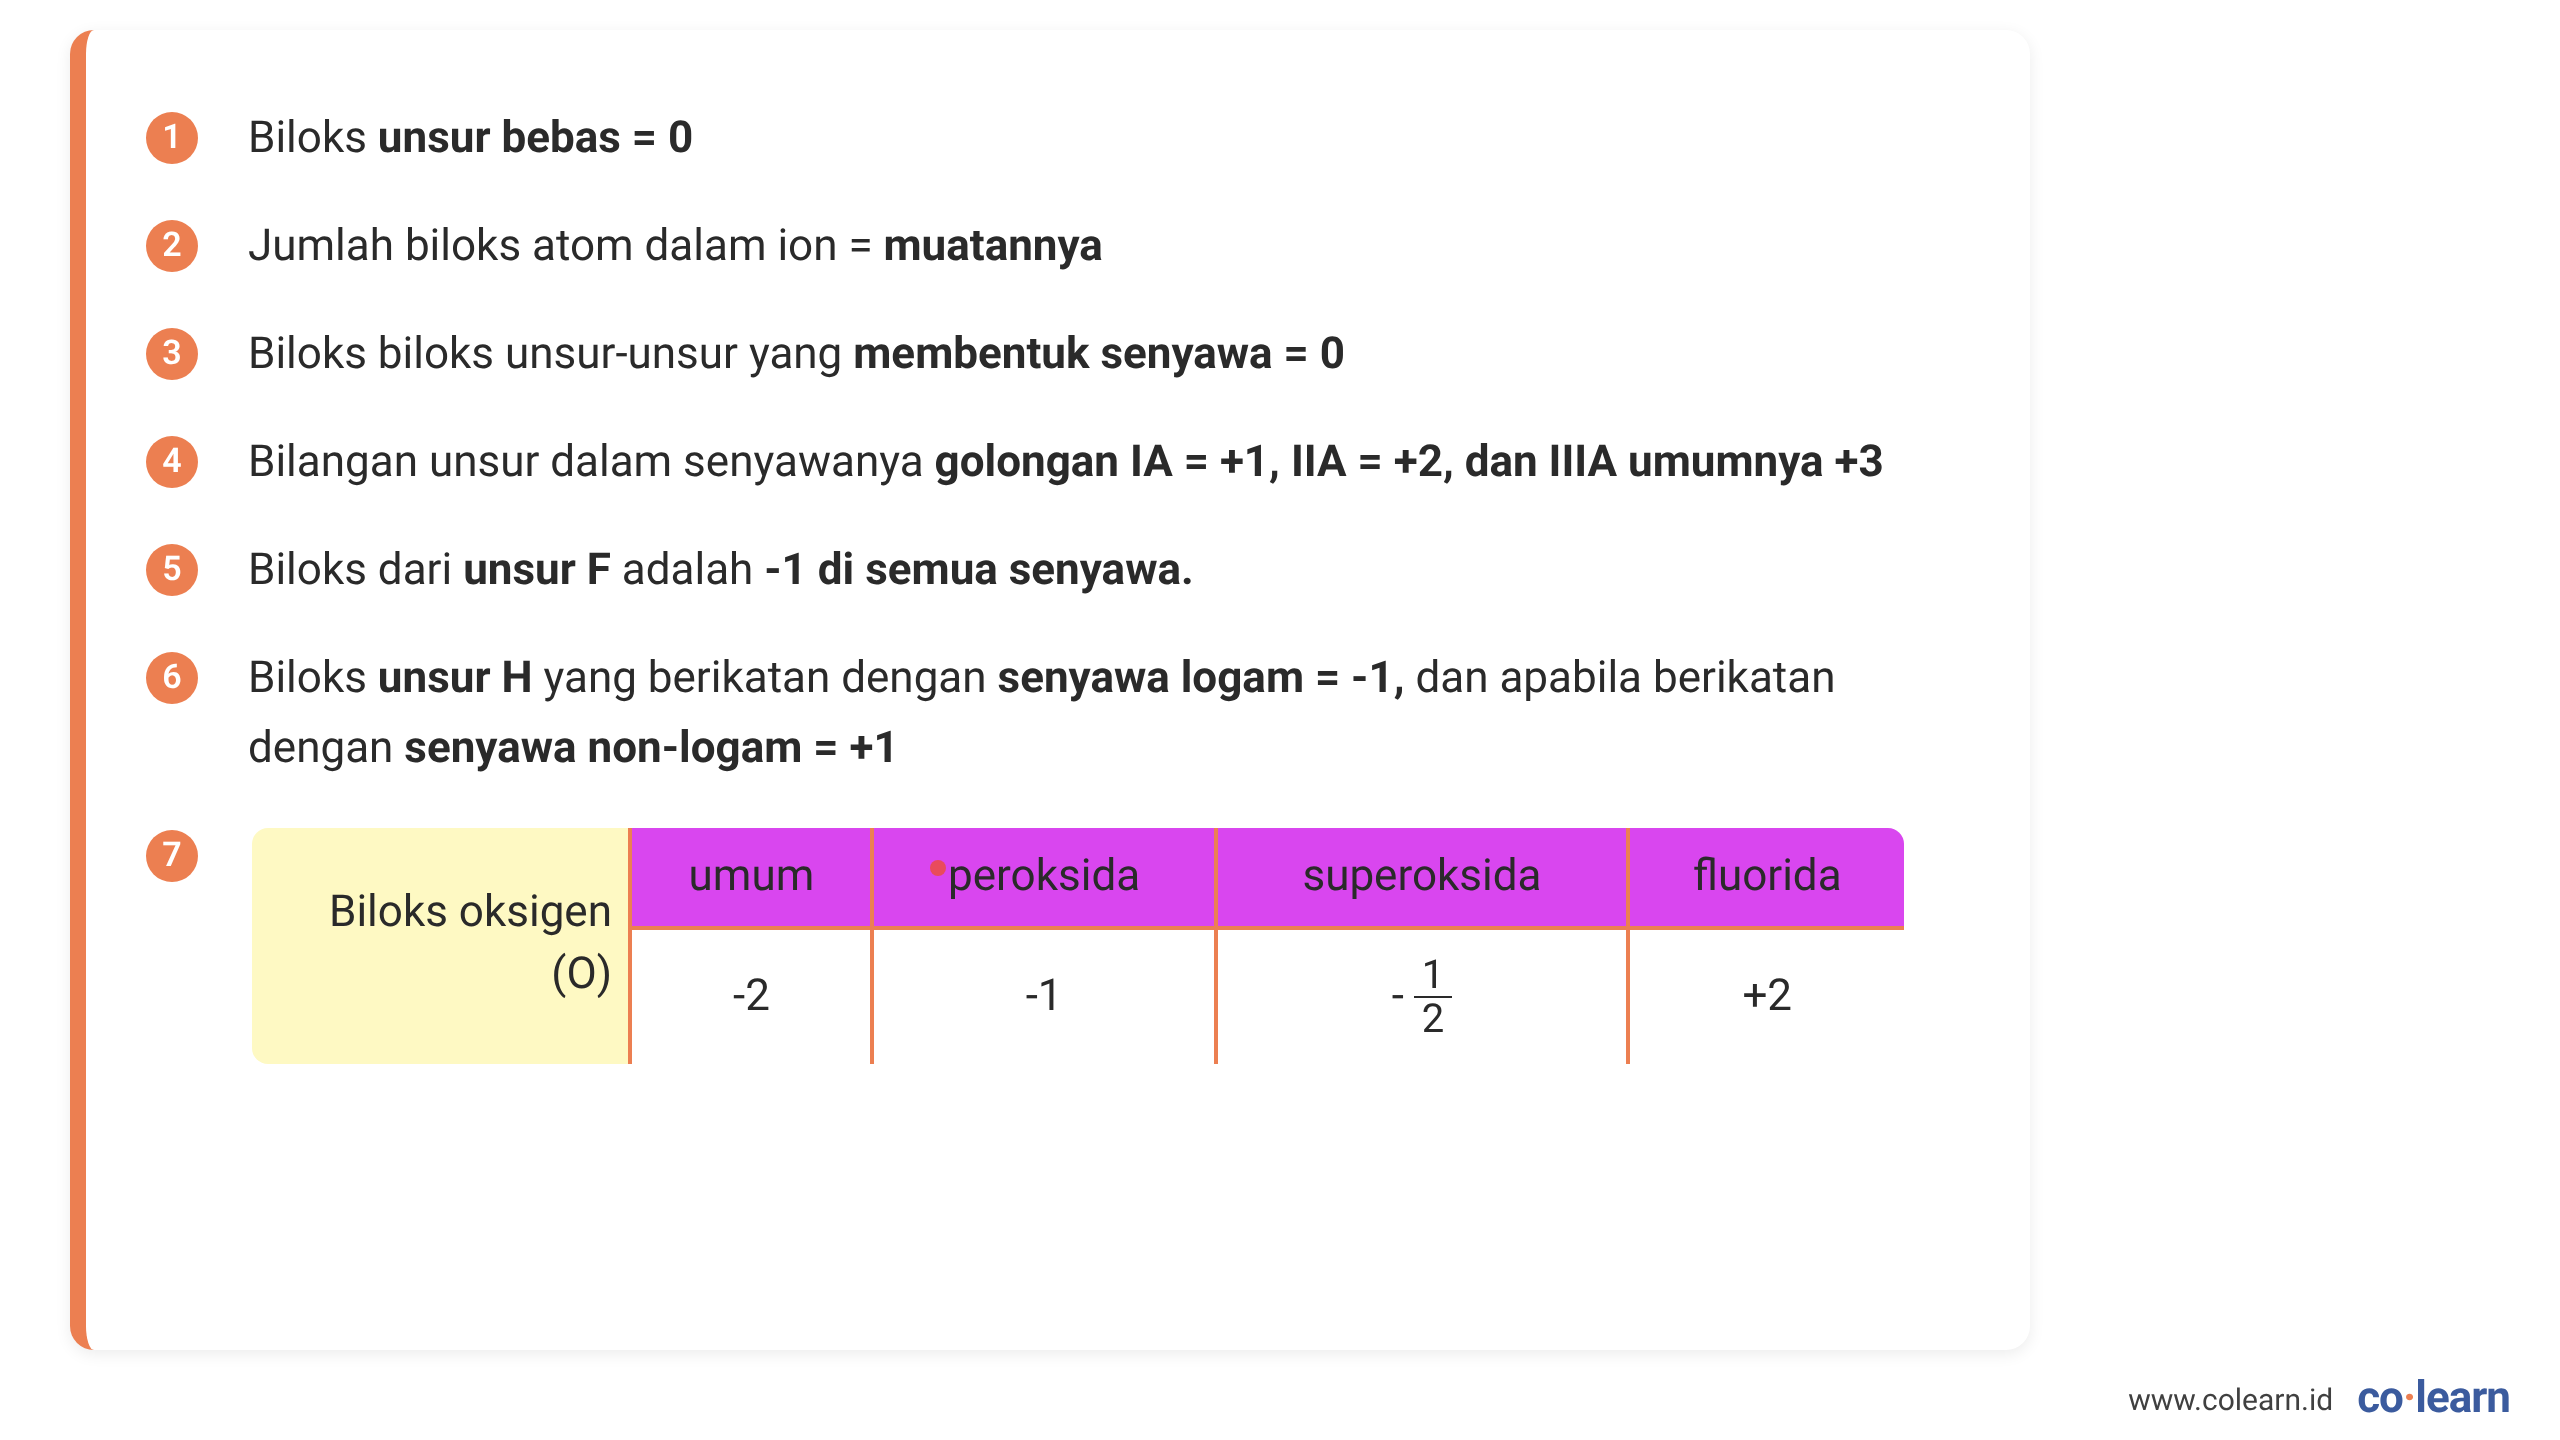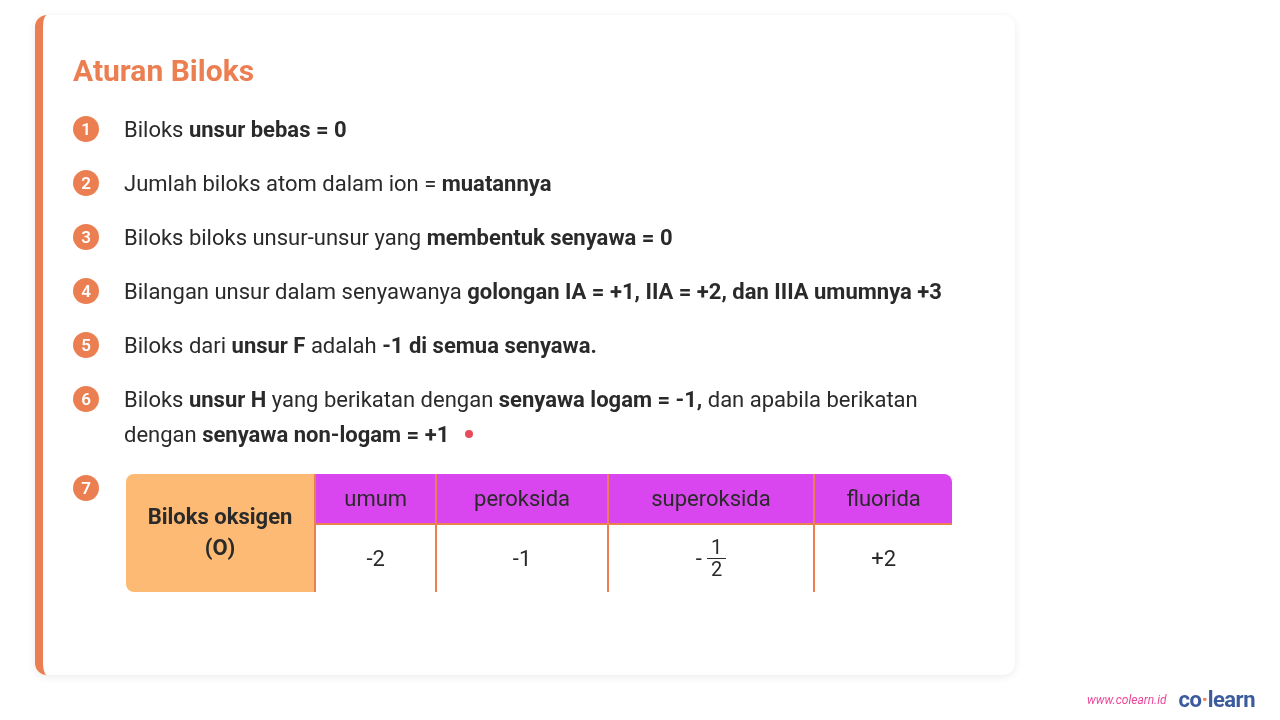--- a/index.html
+++ b/index.html
@@ -79,24 +79,25 @@
       text-align: center;
       font-size: 22px;
       color: #2a2a2a;
       padding: 12px 8px;
     }
     table.oxy th {
       background: #d946ef;
       font-weight: 400;
     }
     table.oxy .rowhead {
-      background: #fdba74;
-      font-weight: 700;
+      background: #fef9c3;
+      font-weight: 400;
       width: 190px;
       line-height: 1.4;
+      text-align: right;
     }
     .fraction-wrap {
       display: inline-flex;
       align-items: center;
       gap: 5px;
     }
     .fraction {
       display: inline-flex;
       flex-direction: column;
       align-items: center;
@@ -113,23 +114,22 @@
     }
     .footer {
       position: absolute;
       bottom: 8px;
       right: 25px;
       display: flex;
       align-items: center;
       gap: 12px;
     }
     .footer .url {
-      color: #ec4899;
-      font-size: 12px;
-      font-style: italic;
+      color: #404040;
+      font-size: 15px;
     }
     .footer .logo {
       color: #3b5b9e;
       font-size: 22px;
       font-weight: 700;
       letter-spacing: -0.5px;
     }
     .footer .logo .dot {
       color: #ec7f51;
     }
@@ -140,21 +140,20 @@
       background: #e94b5c;
       border-radius: 50%;
       left: 422px;
       top: 415px;
     }
   </style>
 </head>
 <body>
 
 <div class="card">
-  <div class="title">Aturan Biloks</div>
 
   <div class="rule-item">
     <div class="number-badge">1</div>
     <div class="rule-text"><span>Biloks </span><b>unsur bebas = 0</b></div>
   </div>
 
   <div class="rule-item">
     <div class="number-badge">2</div>
     <div class="rule-text"><span>Jumlah biloks atom dalam ion = </span><b>muatannya</b></div>
   </div>

